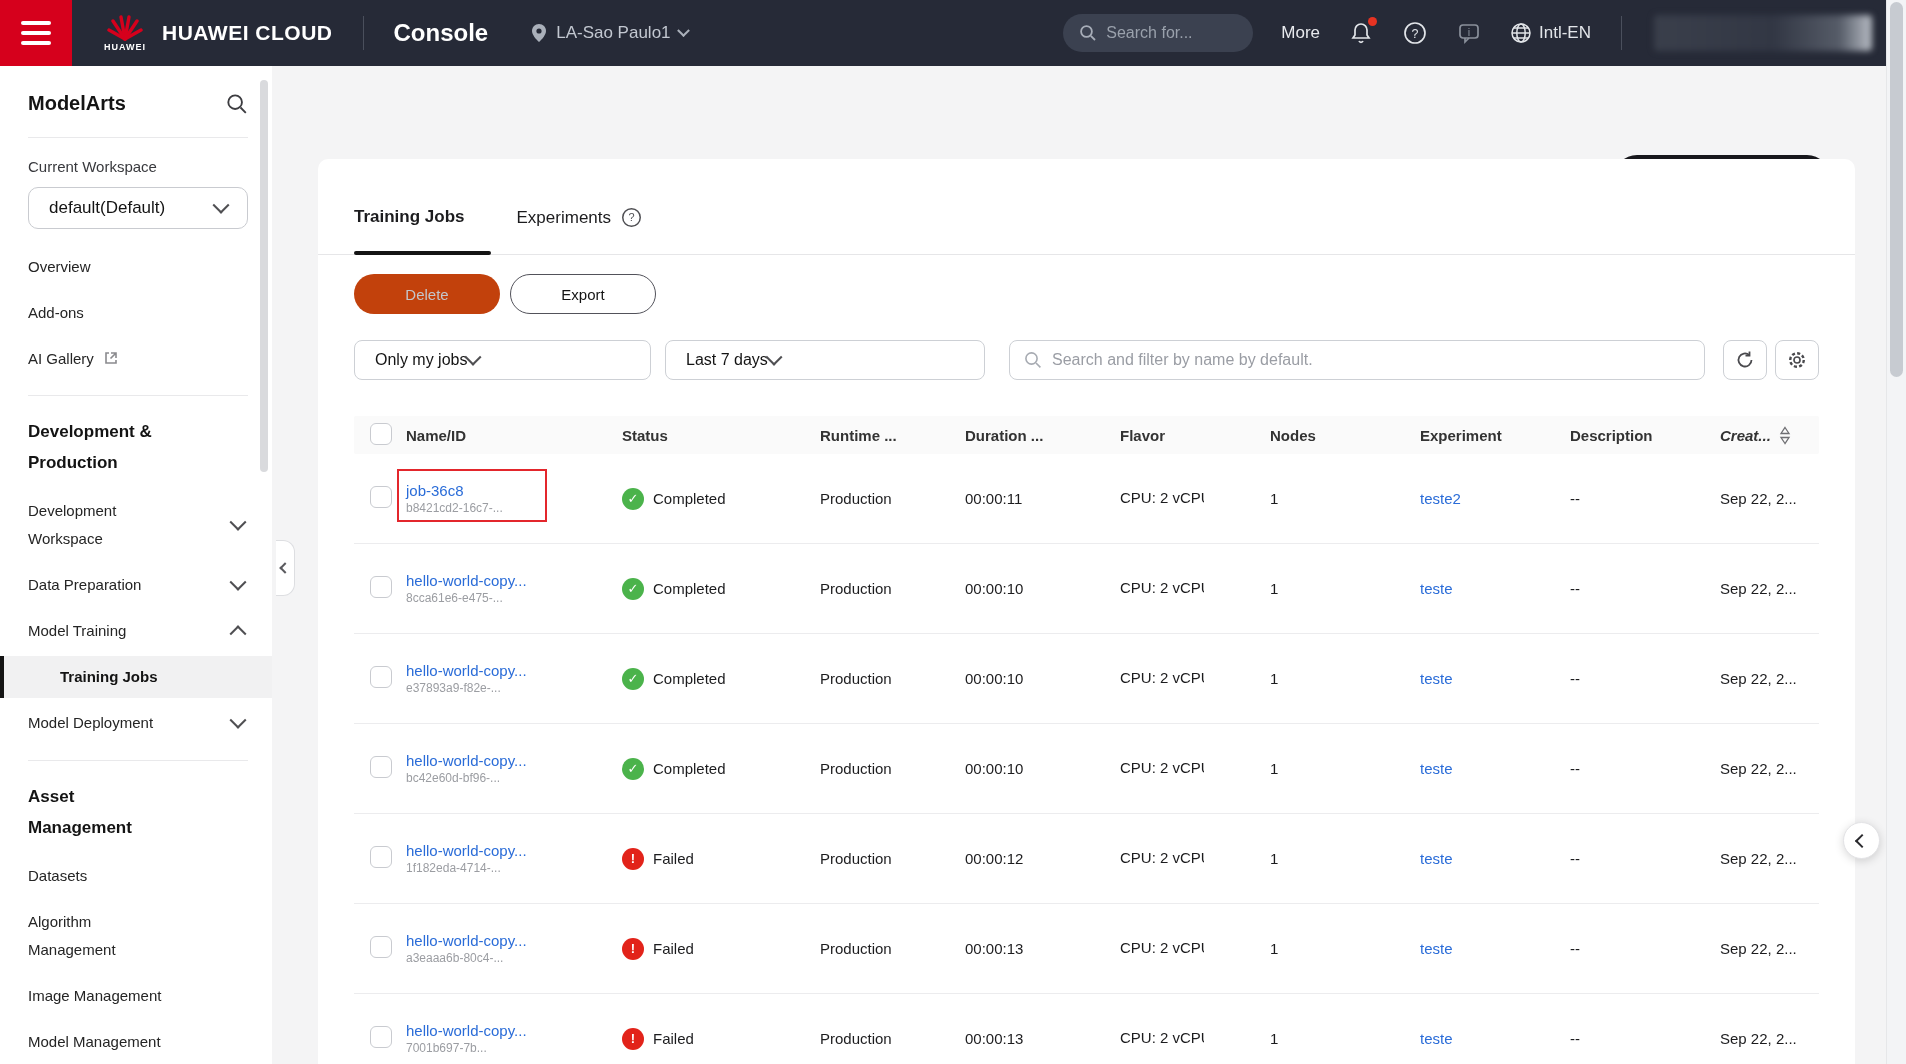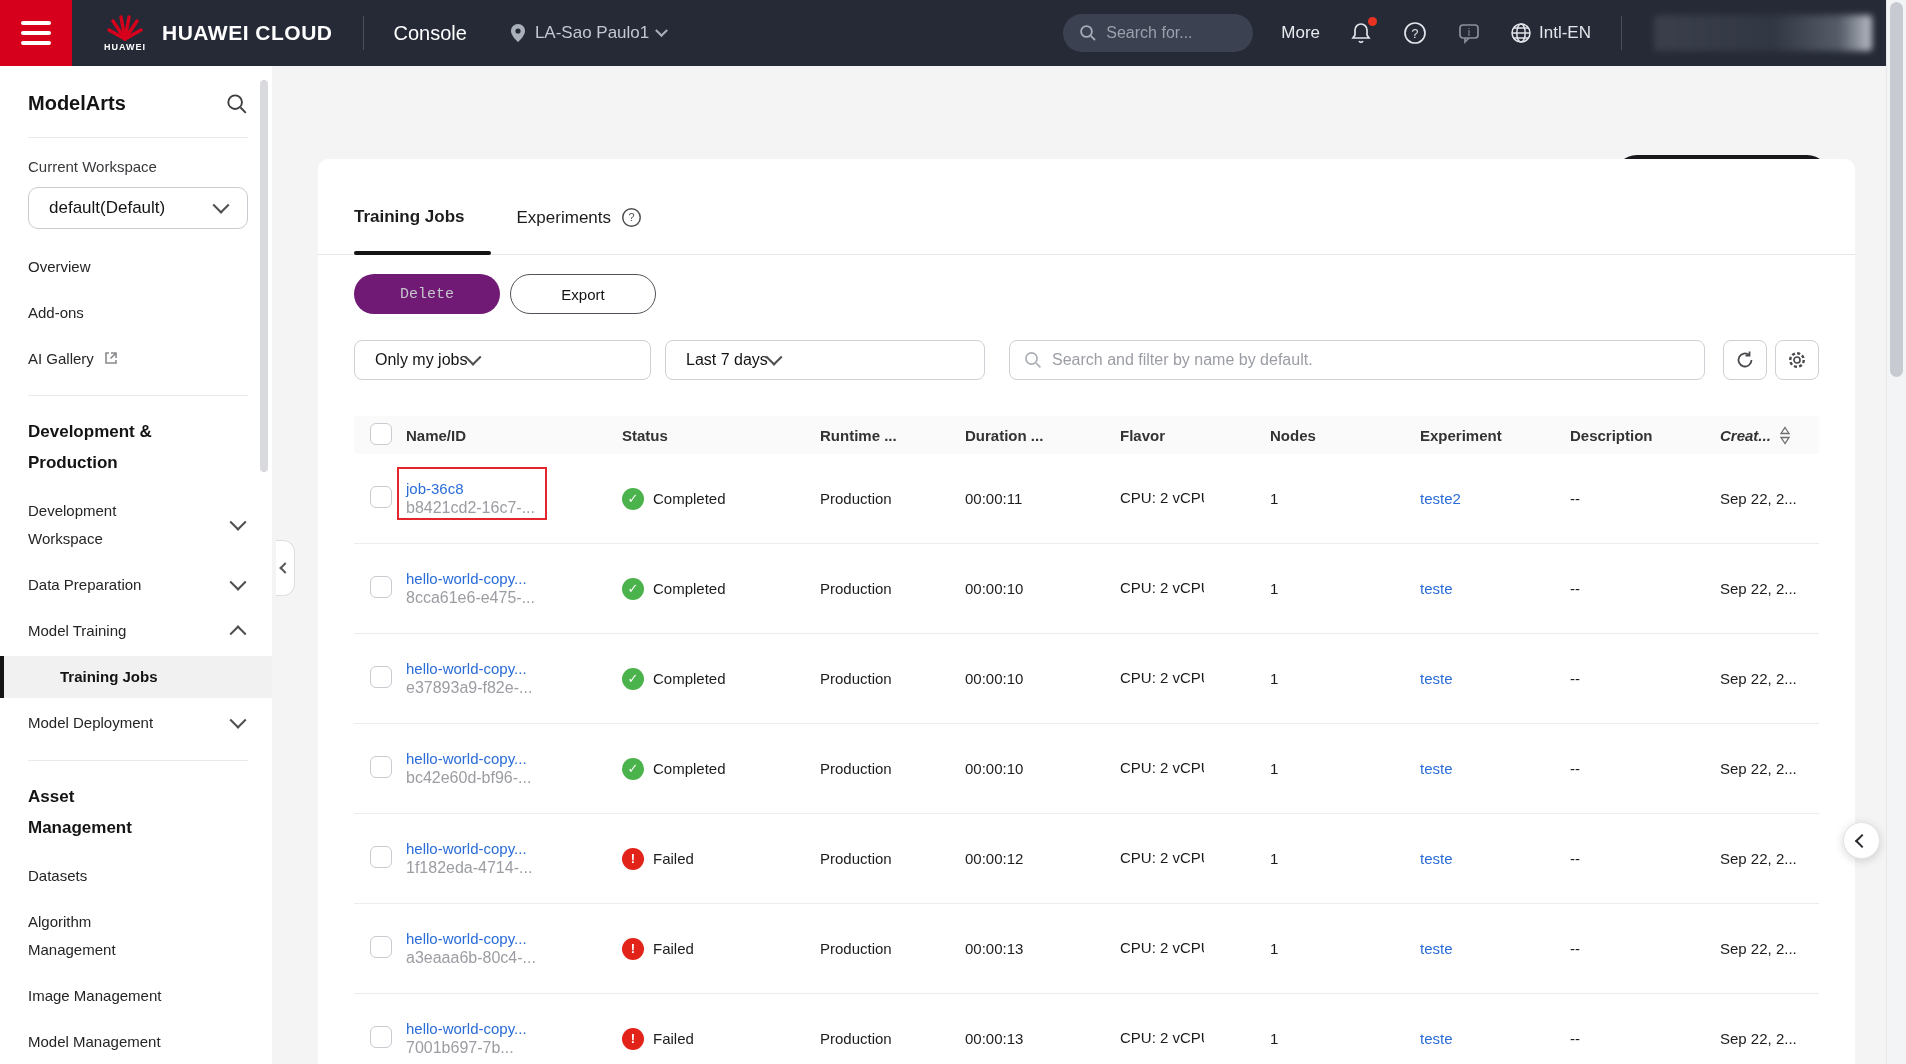--- a/index.html
+++ b/index.html
@@ -9,21 +9,21 @@
   
   .navbar { position:absolute; top:0; left:0; right:20px; height:66px;
     background:var(--navbar-bg,#262a37); display:flex; align-items:center; color:#fff; z-index:30; }
   .hamburger { width:72px; height:66px; background:var(--brand-red,#d6001c);
     display:flex; flex-direction:column; justify-content:center; align-items:center; gap:6px; cursor:pointer; flex:none; }
   .hamburger i { width:30px; height:4px; background:#fff; border-radius:2px; }
   .logo-block { margin-left:32px; display:flex; flex-direction:column; align-items:center; flex:none; }
   .logo-block .huawei-word { color:#fff; font-size:9px; font-weight:bold; letter-spacing:1px; margin-top:1px; }
   .brand { font-size:21px; font-weight:bold; letter-spacing:.5px; margin-left:16px; white-space:nowrap; }
   .nav-divider { width:1px; height:34px; background:#4a4f5c; margin:0 30px; flex:none; }
-  .console { font-size:20px; font-weight:normal; }
+  .console { font-size:24px; font-weight:bold; }
   .region-picker { display:flex; align-items:center; gap:8px; margin-left:42px; color:#c3c8d1; font-size:17px; cursor:pointer; }
   .nav-right { margin-left:auto; display:flex; align-items:center; gap:28px; padding-right:14px; }
   .nav-search { width:190px; height:38px; border-radius:19px; background:#3b4150; display:flex; align-items:center;
     gap:9px; padding:0 16px; color:#9aa1ac; font-size:16px; cursor:text; }
   .nav-more { font-size:17px; color:#e8eaee; cursor:pointer; }
   .nav-icon { position:relative; width:26px; height:26px; display:flex; align-items:center; justify-content:center; cursor:pointer; }
   .nav-icon svg { display:block; }
   .badge-dot { position:absolute; top:-3px; right:-3px; width:9px; height:9px; border-radius:50%; background:#e63322; }
   .lang { display:flex; align-items:center; gap:7px; font-size:17px; color:#e2e5e9; cursor:pointer; }
   .redacted { width:218px; height:36px; border-radius:4px; margin-left:2px;
@@ -73,21 +73,21 @@
 
   
   .tabs-row { display:flex; align-items:flex-start; gap:52px; border-bottom:1px solid #e6e6e8; margin:0 -36px; padding:0 36px; }
   .tab { position:relative; font-size:17px; color:#1c1c1e; padding:2px 0 26px 0; cursor:pointer; display:flex; align-items:center; gap:10px; }
   .tab.active { font-weight:bold; }
   .tab.active::after { content:""; position:absolute; left:0; right:-26px; bottom:-2px; height:4px; background:#141414; border-radius:2px; }
 
   
   .actions-row { margin-top:19px; display:flex; gap:10px; }
   .pill-btn { height:40px; min-width:146px; border-radius:20px; font-size:15px; display:flex; align-items:center; justify-content:center; cursor:pointer; }
-  .btn-disabled { background:#701a75; color:#c4c6cb; border:none; cursor:not-allowed;font-family:Liberation Mono, monospace; }
+  .btn-disabled { background:#c2410c; color:#c4c6cb; border:none; cursor:not-allowed; }
   .btn-outline { background:#fff; border:1.5px solid #52525a; color:#141414; }
 
   
   .filters-row { margin-top:26px; display:flex; align-items:center; }
   .select-box { height:40px; border:1px solid #cdd0d5; border-radius:8px; background:#fff; display:flex; align-items:center;
     justify-content:flex-start; padding:0 18px 0 20px; cursor:pointer; font-size:16px; color:#141414; }
   .sel-scope { width:297px; margin-right:14px; }
   .sel-time  { width:320px; margin-right:24px; }
   .search-box { flex:1; max-width:706px; height:40px; border:1px solid #cdd0d5; border-radius:8px; background:#fff;
     display:flex; align-items:center; padding:0 14px; gap:10px; margin-right:10px; }
@@ -102,21 +102,21 @@
   .thead { height:38px; background:#fafafa; border-radius:2px; }
   .th { position:relative; font-size:15px; font-weight:bold; color:#333; white-space:nowrap; overflow:hidden; }
   .th:nth-child(n+3)::before { content:""; position:absolute; left:-24px; top:50%; transform:translateY(-50%);
     width:1px; height:18px; background:#e0e0e3; }
   .th-sort { display:inline-flex; align-items:center; gap:8px; cursor:pointer;font-style:italic; }
   .tbody .tr { height:90px; border-bottom:1px solid #ececee; }
   .td { font-size:15px; color:#1c1c1e; white-space:nowrap; }
   .checkbox { width:22px; height:22px; border:1.5px solid #c9cbd0; border-radius:6px; background:#fff; display:inline-block; cursor:pointer; margin-left:16px; }
   .col-name { position:relative; display:flex; flex-direction:column; gap:2px; }
   a.blue-link { color:var(--link,#2a6cd8); text-decoration:none; cursor:pointer; font-size:15px; }
-  .job-id { font-size:16px; color:#9b9da2; }
+  .job-id { font-size:12px; color:#9b9da2; }
   .annotation-box { position:absolute; left:-9px; top:-13px; width:150px; height:53px; border:2px solid var(--annotation,#e3262c); z-index:5; pointer-events:none; }
   .status-cell { display:flex; align-items:center; gap:9px; }
   .status-icon { width:22px; height:22px; border-radius:50%; flex:none; display:flex; align-items:center; justify-content:center;
     color:#fff; font-size:13px; font-weight:bold; }
   .status-icon.success { background:var(--success,#4bb34b); }
   .status-icon.failed  { background:var(--error,#e2231a); }
   .clip-flavor { display:inline-block; max-width:84px; overflow:hidden; }
 
   
   .float-collapse { position:absolute; left:1843px; top:822px; width:37px; height:37px; border-radius:50%; background:#fff;

